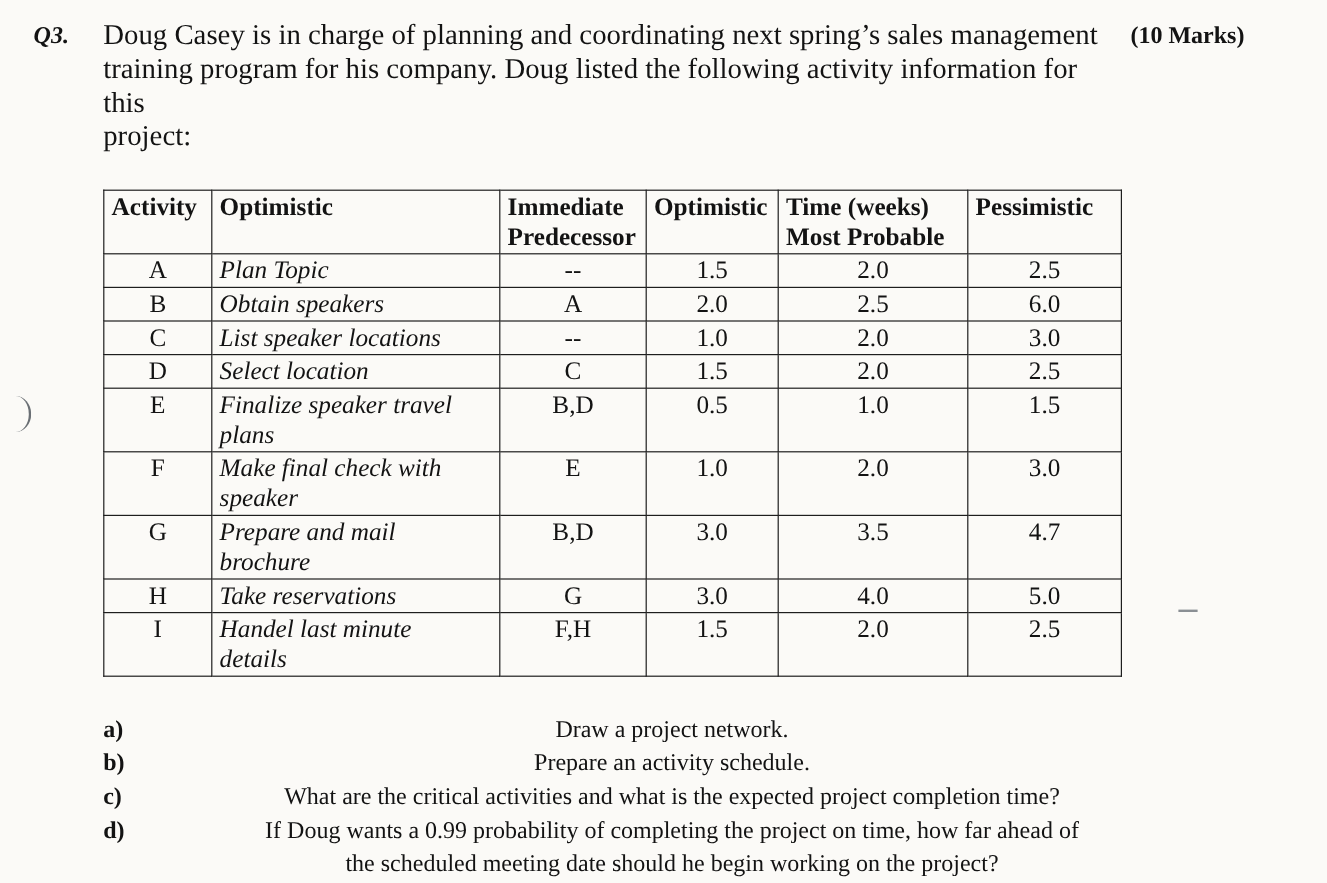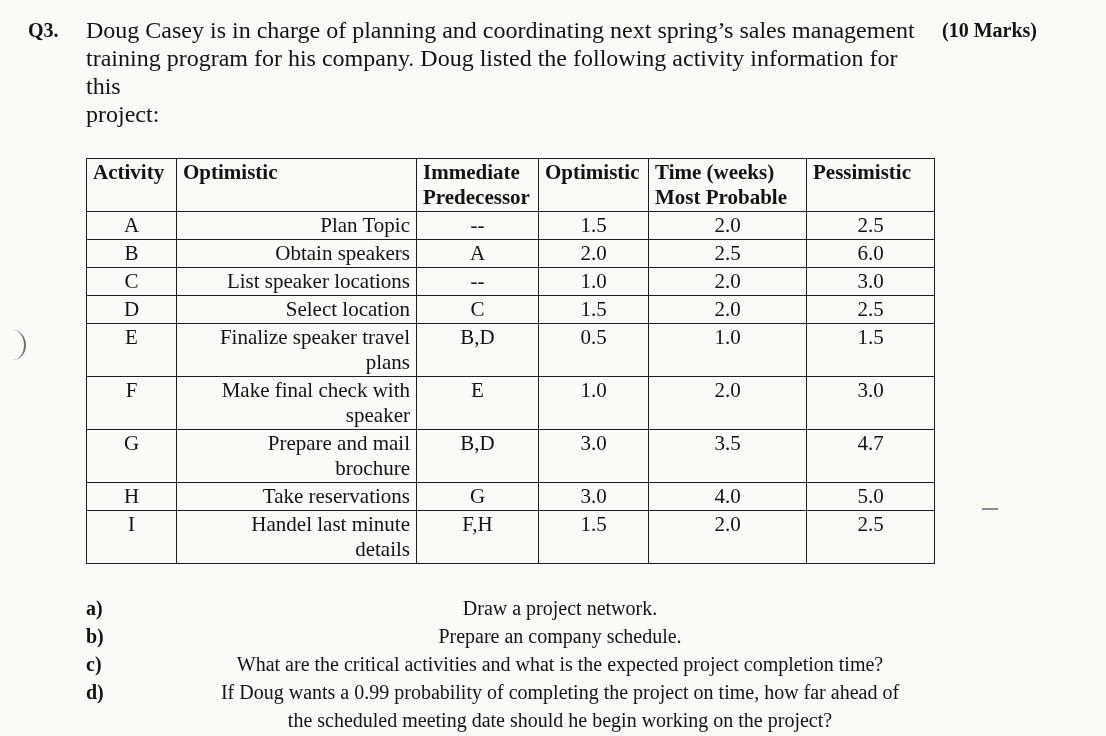--- a/index.html
+++ b/index.html
@@ -19,20 +19,21 @@
     padding: 16px 28px 0 28px;
   }
   
   .q-header { display: flex; align-items: flex-start; }
   .q-number {
     font-weight: bold;
     font-size: 20px;
     width: 58px;
     flex: 0 0 58px;
     line-height: 28px;
+    font-style: italic;
   }
   .q-intro {
     font-size: 24px;
     line-height: 28px;
     width: 850px;
     white-space: pre-line;
   }
   .q-marks {
     font-weight: bold;
     font-size: 20px;
@@ -59,22 +60,23 @@
     white-space: nowrap;
   }
   .col-activity  { width: 90px;  }
   .col-desc      { width: 240px; }
   .col-pred      { width: 122px; }
   .col-opt       { width: 110px; }
   .col-time      { width: 158px; }
   .col-pess      { width: 128px; }
   .activity-table td.c { text-align: center; }
   .activity-table td.desc {
-    text-align: right;
+    text-align: left;
     white-space: pre-line;
+    font-style: italic;
   }
   .hdr-line { display: block; }
   
   .subqs {
     margin: 30px 0 0 58px;
     font-size: 20px;
     line-height: 28px;
   }
   .subq { display: flex; align-items: flex-start; }
   .subq-label {
@@ -223,21 +225,21 @@
     </tbody>
   </table>
 
   <div class="subqs">
     <div class="subq">
       <span class="subq-label">a)</span>
       <span class="subq-text">Draw a project network.</span>
     </div>
     <div class="subq">
       <span class="subq-label">b)</span>
-      <span class="subq-text">Prepare an company schedule.</span>
+      <span class="subq-text">Prepare an activity schedule.</span>
     </div>
     <div class="subq">
       <span class="subq-label">c)</span>
       <span class="subq-text">What are the critical activities and what is the expected project completion time?</span>
     </div>
     <div class="subq">
       <span class="subq-label">d)</span>
       <span class="subq-text">If Doug wants a 0.99 probability of completing the project on time, how far ahead of
 the scheduled meeting date should he begin working on the project?</span>
     </div>

